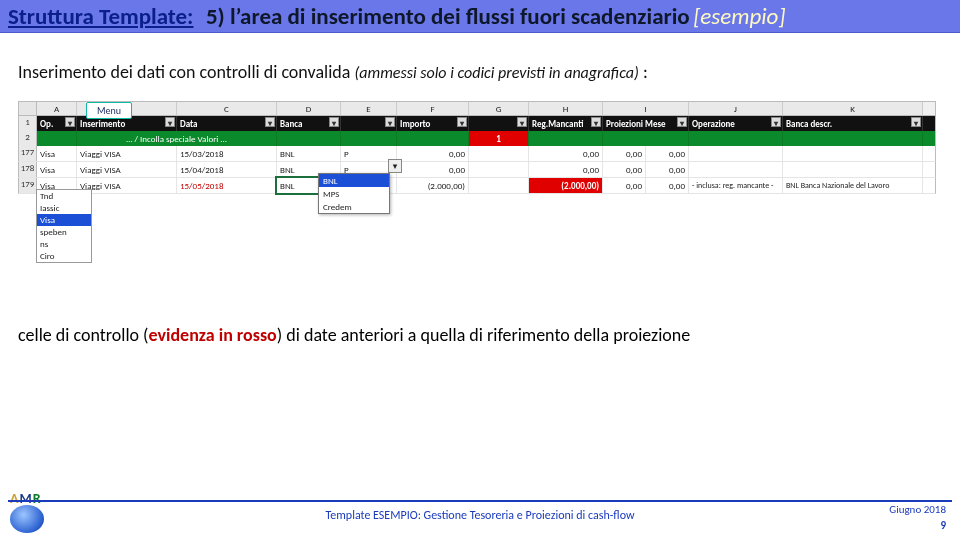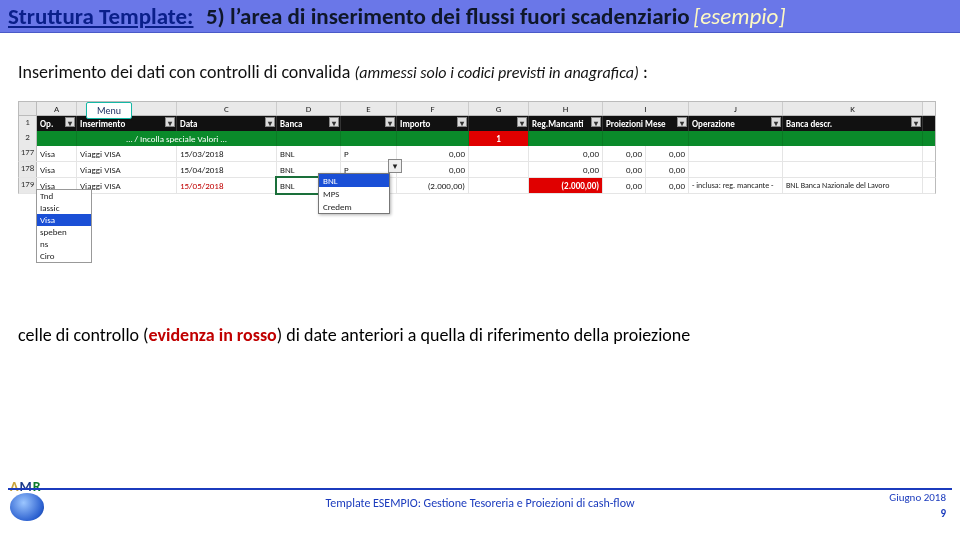--- a/index.html
+++ b/index.html
@@ -33,21 +33,21 @@
   .red-cell { background:#e00000; color:#fff; text-align:right; font-weight:600; }
   .dd-open { position:absolute; top:72px; left:300px; width:72px; background:#fff; border:1px solid #777; font-size:9px; box-shadow:1px 1px 3px rgba(0,0,0,.3); }
   .dd-open div { padding:1px 4px; }
   .dd-open .sel { background:#1a4fd6; color:#fff; }
   .arrow-btn { position:absolute; top:58px; left:370px; width:14px; height:14px; background:#eee; border:1px solid #888; font-size:9px; text-align:center; line-height:12px; }
   .list-left { position:absolute; top:88px; left:18px; width:56px; background:#fff; border:1px solid #999; font-size:9px; }
   .list-left div { padding:0 3px; line-height:12px; }
   .list-left .sel2 { background:#1a4fd6; color:#fff; }
   .note { margin-top:130px; font-size:18px; }
   .ev { color:#c00000; font-weight:bold; }
-  .footer { position:absolute; left:0; right:0; bottom:16px; height:50px;margin-top:34px; }
+  .footer { position:absolute; left:0; right:0; bottom:4px; height:50px;margin-top:34px; }
   .foot-line { position:absolute; bottom:34px; left:8px; right:8px; height:2px; background:#1b3bbd; }
   .foot-txt { position:absolute; bottom:14px; left:0; right:0; text-align:center; color:#1b3bbd; font-size:12px; }
   .foot-date { position:absolute; right:14px; bottom:20px; color:#1b3bbd; font-size:11px; }
   .foot-pg { position:absolute; right:14px; bottom:4px; color:#1b3bbd; font-size:11px; font-weight:bold; }
   .logo { position:absolute; left:10px; bottom:6px; width:50px; height:40px; }
   .logo .amr { font-size:14px; font-weight:bold; letter-spacing:1px; }
   .logo .amr .a { color:#c9a23a; } .logo .amr .m { color:#1a3a8a; } .logo .amr .r { color:#0a7a2a; }
   .logo .globe { width:34px; height:28px; background:radial-gradient(circle at 40% 35%, #9cc6ff 0%, #2a5fcf 70%, #0a2a7a 100%); border-radius:50%; margin-top:-2px; }
   
   .wA{width:40px}.wB{width:100px}.wC{width:100px}.wD{width:64px}.wE{width:56px}.wF{width:72px}.wG{width:60px}.wH{width:74px}.wI{width:86px}.wJ{width:94px}.wK{width:140px}

